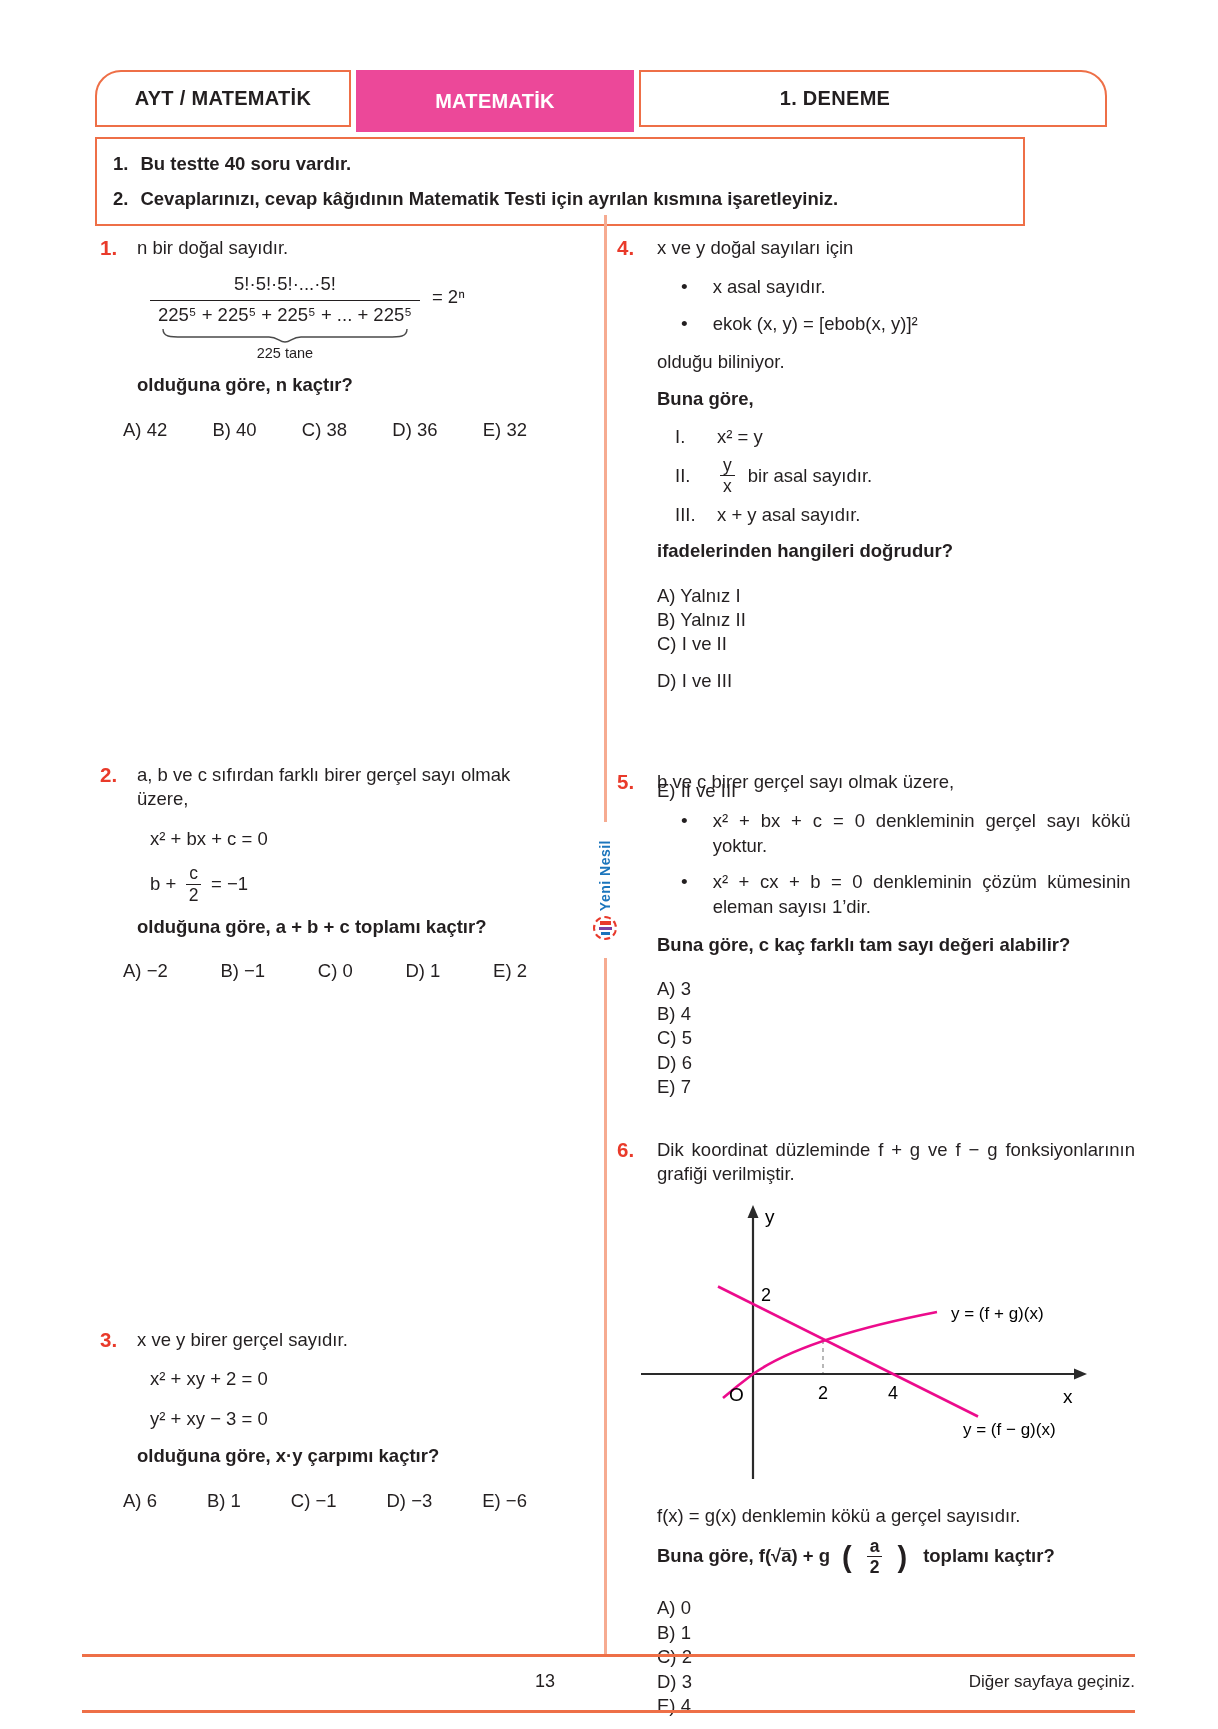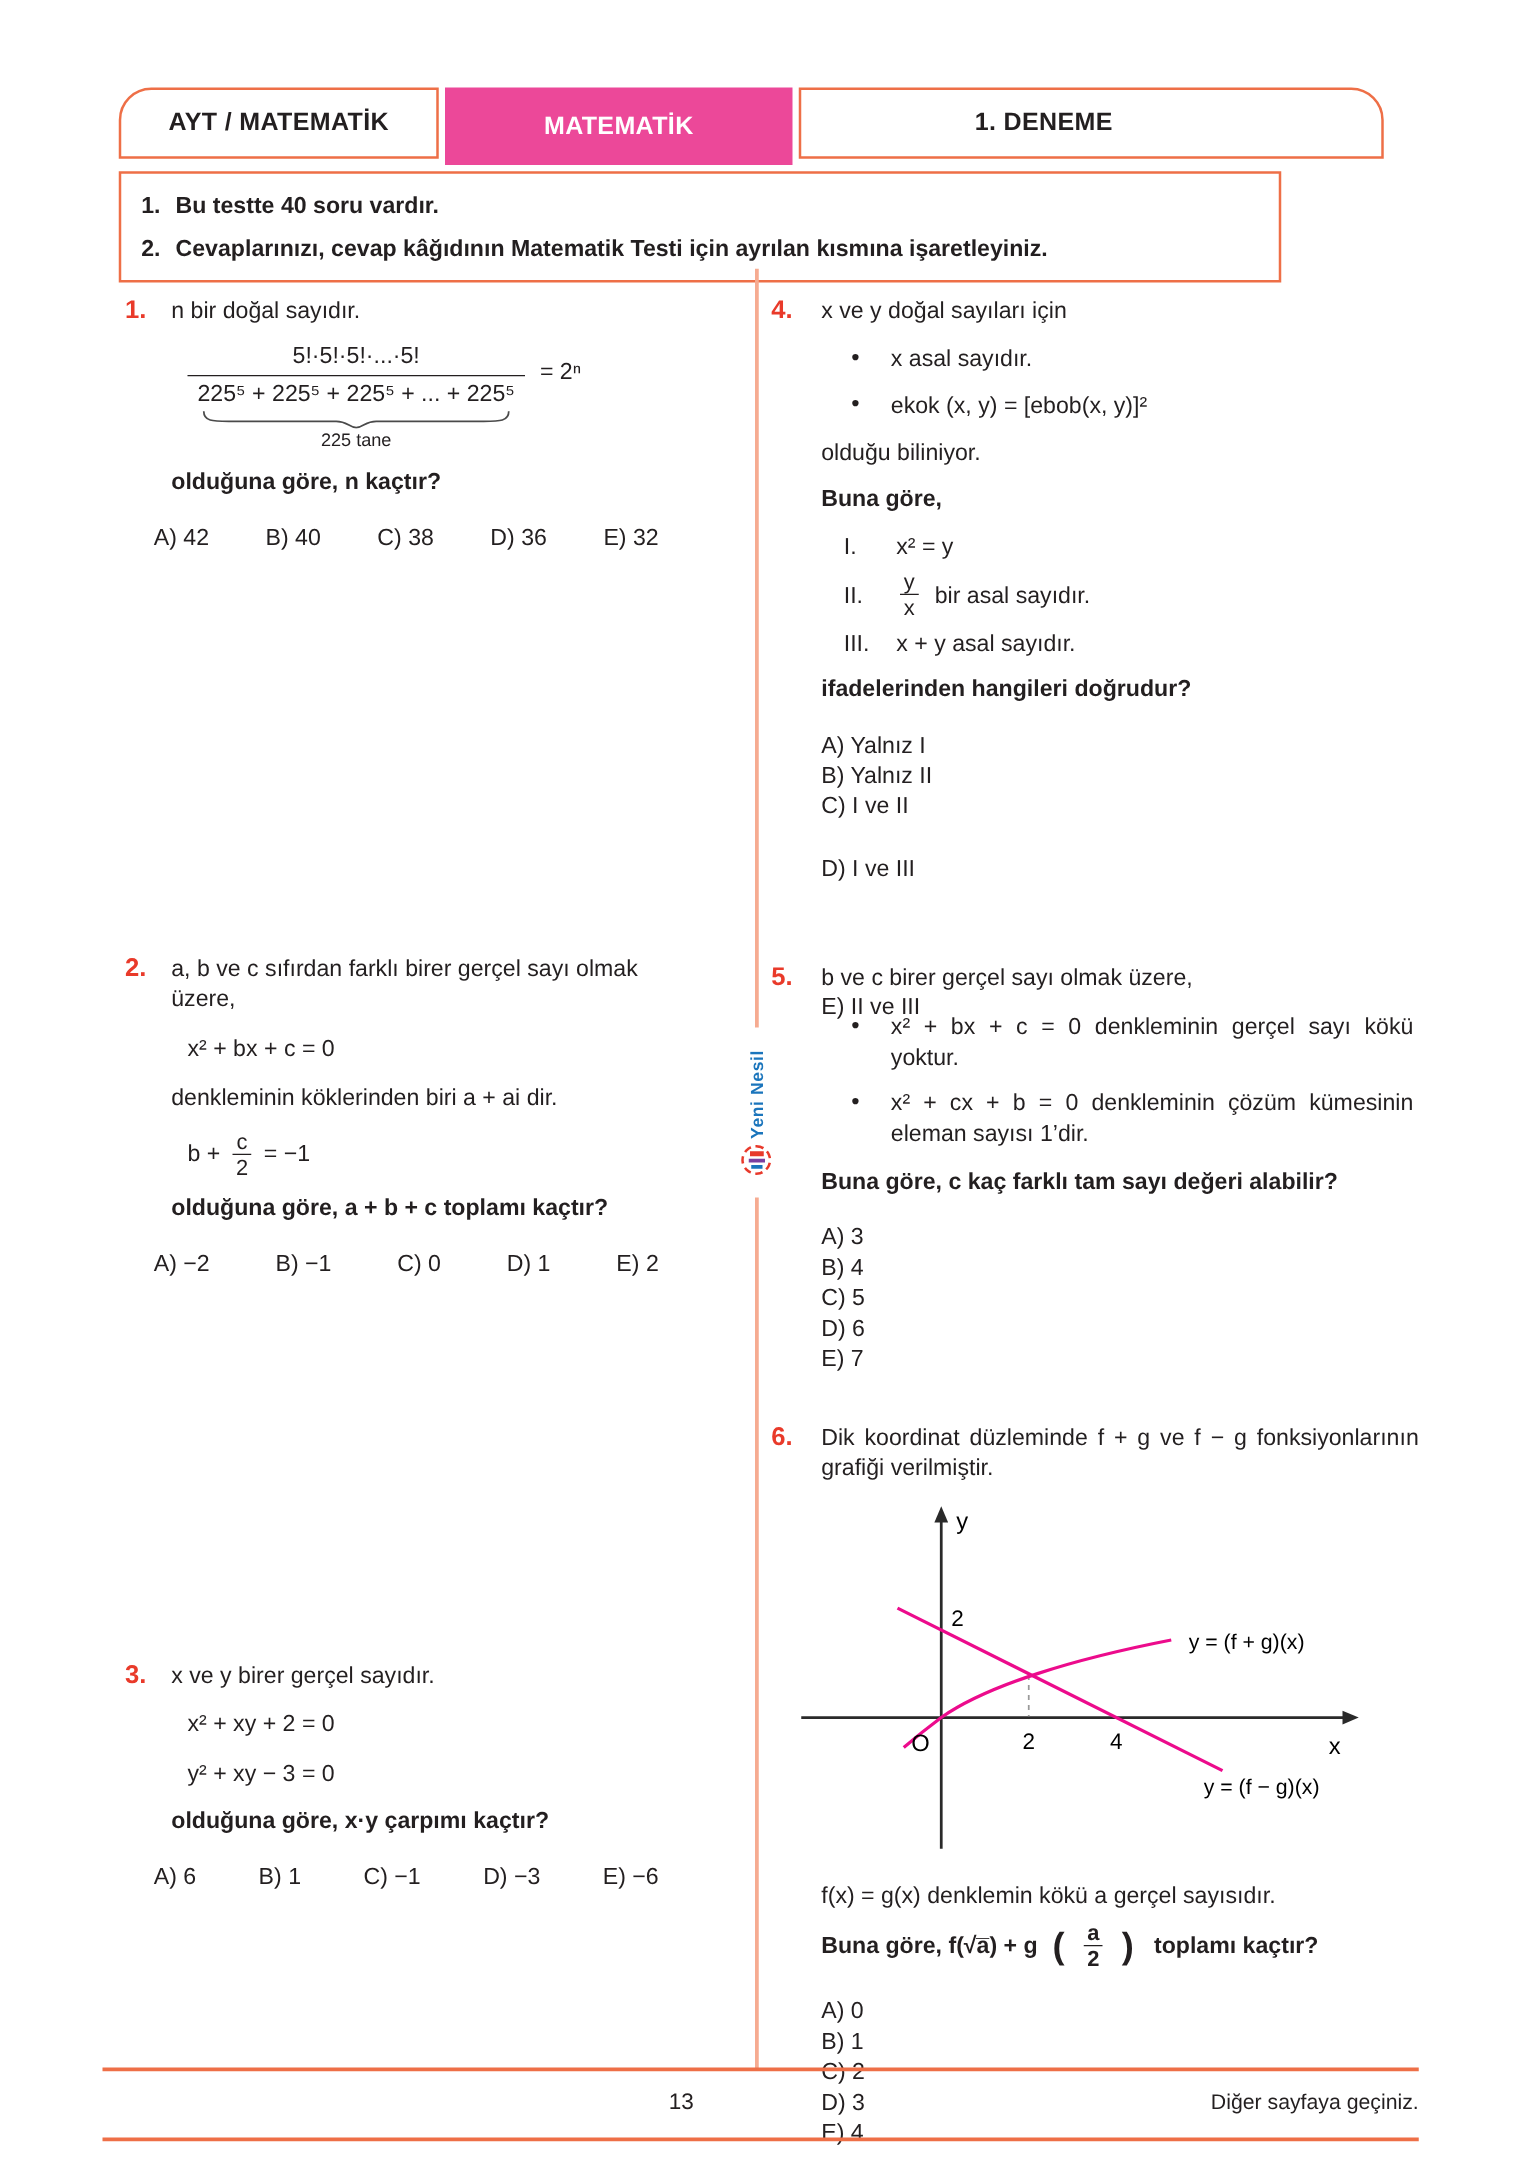--- a/index.html
+++ b/index.html
@@ -39,21 +39,21 @@
   .q3 { left:100px; top:1328px; width:460px; }
   .q4 { left:617px; top:236px; width:520px; }
   .q5 { left:617px; top:770px; width:520px; }
   .q6 { left:617px; top:1138px; width:520px; }
   .qnum { position:absolute; left:0; top:-2px; color:#e93a2a; font-weight:bold; font-size:20.5px; }
   .qtext { margin-left:37px; }
   .q4 .qtext, .q5 .qtext, .q6 .qtext { margin-left:40px; }
   .prompt { font-weight:bold; }
   .opts { display:flex; justify-content:space-between; margin-left:23px; width:404px; margin-top:20px; }
   .q4 .opts, .q5 .opts, .q6 .opts { margin-left:40px; width:378px;flex-direction:column; }
-  .opts.center-row { justify-content:flex-start; gap:86px; margin-top:26px; }
+  .opts.center-row { justify-content:flex-start; gap:86px; margin-top:12px; }
   .mt { margin-top:15px; }
   .eq { margin:15px 0 0 50px; }
   .q2 .eq, .q3 .eq { margin-left:50px; }
 
   
   .f1 { display:flex; gap:12px; margin:12px 0 0 50px; align-items:flex-start; }
   .fracbig { display:flex; flex-direction:column; align-items:center; }
   .fracbig .fnum { padding-bottom:3px; }
   .fracbig .fden { border-top:1.8px solid #231f20; padding:2px 8px 0 8px; }
   .fracbig .brace { margin-top:1px; }
@@ -141,21 +141,20 @@
     <span>C) 38</span>
     <span>D) 36</span>
     <span>E) 32</span>
   </div>
 </div>
 
 <div class="q q2">
   <span class="qnum">2.</span>
   <div class="qtext">a, b ve c sıfırdan farklı birer gerçel sayı olmak üzere,</div>
   <div class="eq">x² + bx + c = 0</div>
-  <div class="qtext mt">denkleminin köklerinden biri a + ai dir.</div>
   <div class="fracline">
     <span>b +</span>
     <span class="sfrac">
       <span class="sn">c</span>
       <span class="sd">2</span>
     </span>
     <span>= −1</span>
   </div>
   <div class="qtext prompt" style="margin-top:11px">olduğuna göre, a + b + c toplamı kaçtır?</div>
   <div class="opts">

